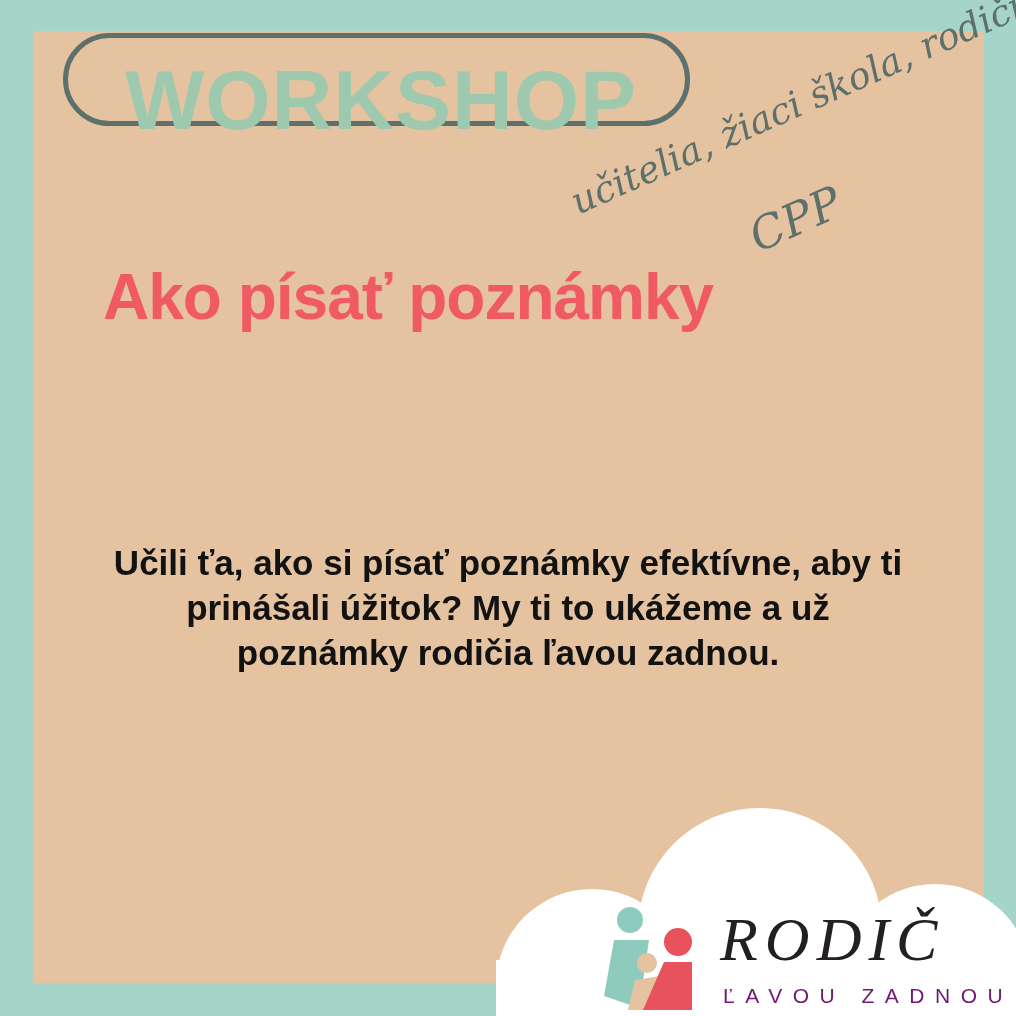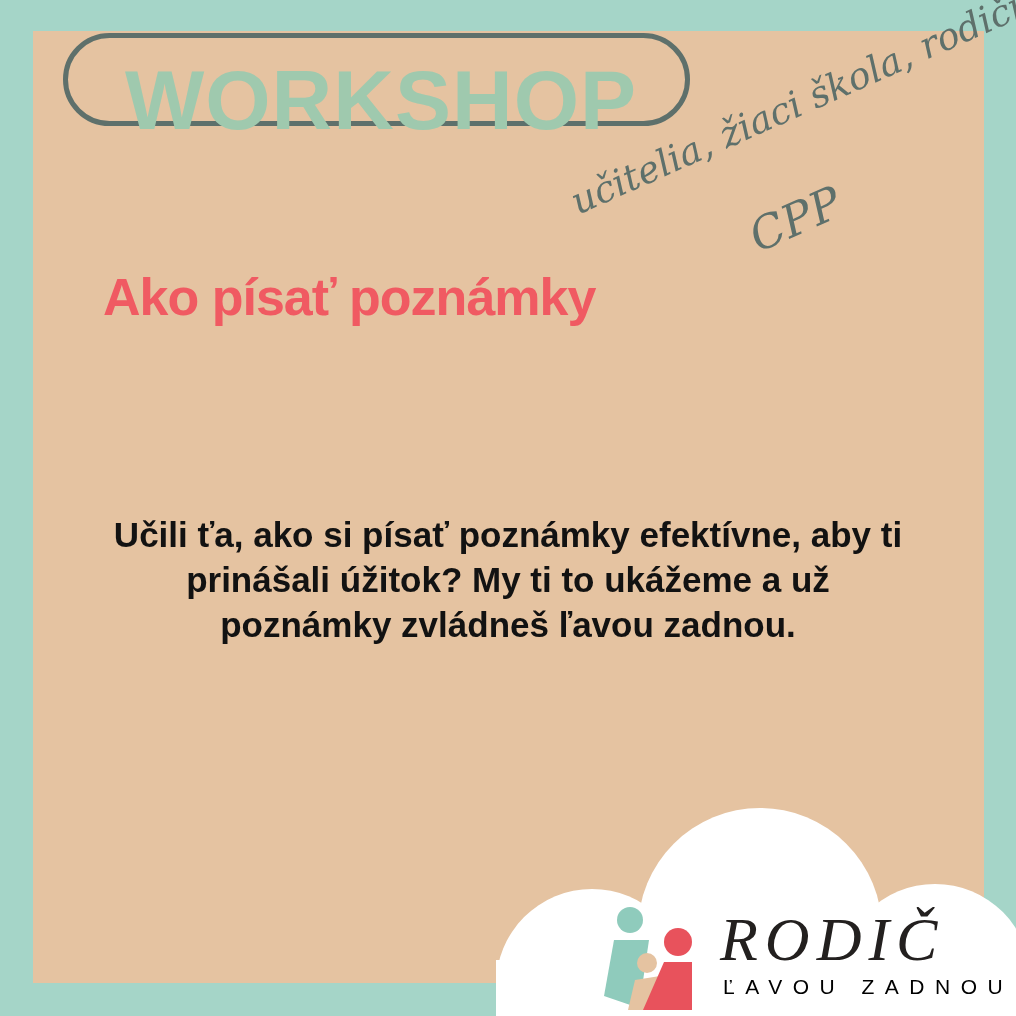--- a/index.html
+++ b/index.html
@@ -74,31 +74,31 @@
     transform: rotate(-24deg);
   }
 
   
   .headline {
     position: absolute;
     left: 103px;
     top: 253px;
     width: 830px;
     color: #F05A62;
-    font-size: 52px;
+    font-size: 64px;
     line-height: 88px;
     font-weight: 700;
     letter-spacing: -1px;
   }
 
   
   .body-copy {
     position: absolute;
     left: 58px;
-    top: 512px;
+    top: 540px;
     width: 900px;
     text-align: center;
     color: #121212;
     font-size: 35px;
     line-height: 45px;
     font-weight: 700;
   }
   .body-copy span { display: block; }
 
   
@@ -120,24 +120,24 @@
     line-height: 66px;
     color: #23201F;
     letter-spacing: 7px;
     white-space: nowrap;
     font-style: italic;
   }
   .logo-tag {
     font-family: "Liberation Sans", sans-serif;
     font-size: 21px;
     line-height: 24px;
-    color: #000000;
+    color: #701a75;
     letter-spacing: 10.5px;
     white-space: nowrap;
-    margin-top: 3px;
+    margin-top: 12px;
     margin-left: 3px;
   }
 </style>
 </head>
 <body>
 
 <div class="poster">
 
   <div class="panel"></div>
 
@@ -147,21 +147,21 @@
   <div class="hand hand-line1">učitelia, žiaci škola, rodičia,</div>
   <div class="hand hand-line2">CPP</div>
 
   <div class="headline">
     <div>Ako písať poznámky</div>
   </div>
 
   <div class="body-copy">
     <span>Učili ťa, ako si písať poznámky efektívne, aby ti</span>
     <span>prinášali úžitok? My ti to ukážeme a už</span>
-    <span>poznámky zvládneš ľavou zadnou.</span>
+    <span>poznámky rodičia ľavou zadnou.</span>
   </div>
 
   <svg class="cloud" viewBox="0 0 1016 1016">
     <g fill="#FFFFFF">
       <circle cx="760" cy="930" r="122"></circle>
       <circle cx="592" cy="985" r="96"></circle>
       <circle cx="935" cy="980" r="96"></circle>
       <rect x="496" y="960" width="520" height="56"></rect>
     </g>
   </svg>

